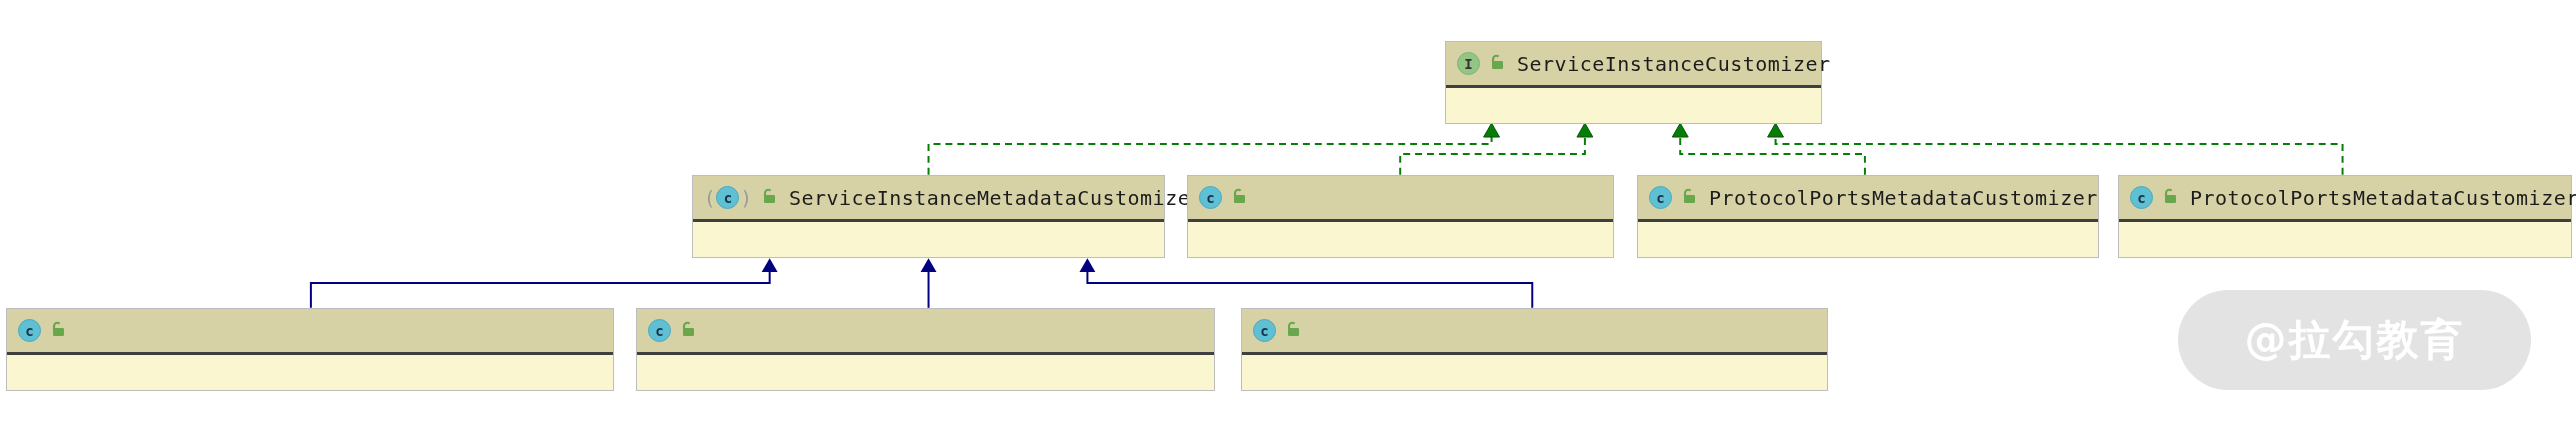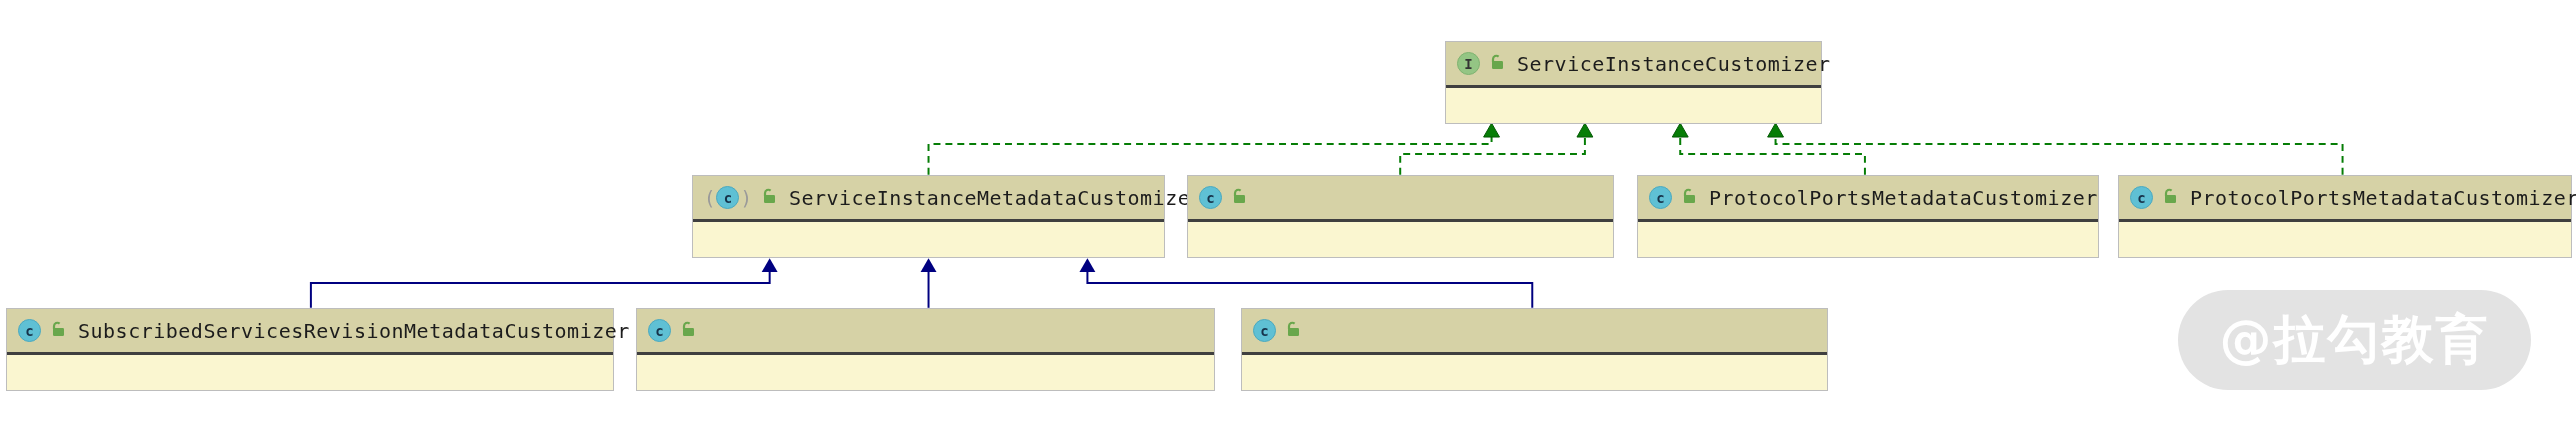--- a/index.html
+++ b/index.html
@@ -65,21 +65,21 @@
     border-radius: 51px;
     background: #e3e3e3;
     display: flex;
     align-items: center;
     justify-content: center;
     z-index: 3;
     font-family: "DejaVu Sans", "Liberation Sans", sans-serif;
   }
   #watermark .wm-text {
     color: #ffffff;
-    font-size: 52px;
+    font-size: 42px;
     font-weight: bold;
     letter-spacing: 2px;
   }
 </style>
 </head>
 <body>
 
 <div id="canvas">
 
   <svg id="edges-layer" width="2576" height="425" viewBox="0 0 2594 428">
@@ -184,21 +184,20 @@
 
   <div class="node" style="left:6px; top:308px; width:608px;">
     <div class="node-header">
       <span class="kind-icon kind-class">c</span>
       <span class="lock-icon">
         <svg width="17" height="17" viewBox="0 0 17 17">
           <path d="M5 9 V6.2 A3.4 3.4 0 0 1 10.6 3.6" fill="none" stroke="#69a74c" stroke-width="2.2"></path>
           <rect x="4" y="8" width="11" height="8" rx="1.2" fill="#69a74c"></rect>
         </svg>
       </span>
-      <span class="node-label">SubscribedServicesRevisionMetadataCustomizer</span>
     </div>
     <div class="node-body"></div>
   </div>
 
   <div class="node" style="left:636px; top:308px; width:579px;">
     <div class="node-header">
       <span class="kind-icon kind-class">c</span>
       <span class="lock-icon">
         <svg width="17" height="17" viewBox="0 0 17 17">
           <path d="M5 9 V6.2 A3.4 3.4 0 0 1 10.6 3.6" fill="none" stroke="#69a74c" stroke-width="2.2"></path>

